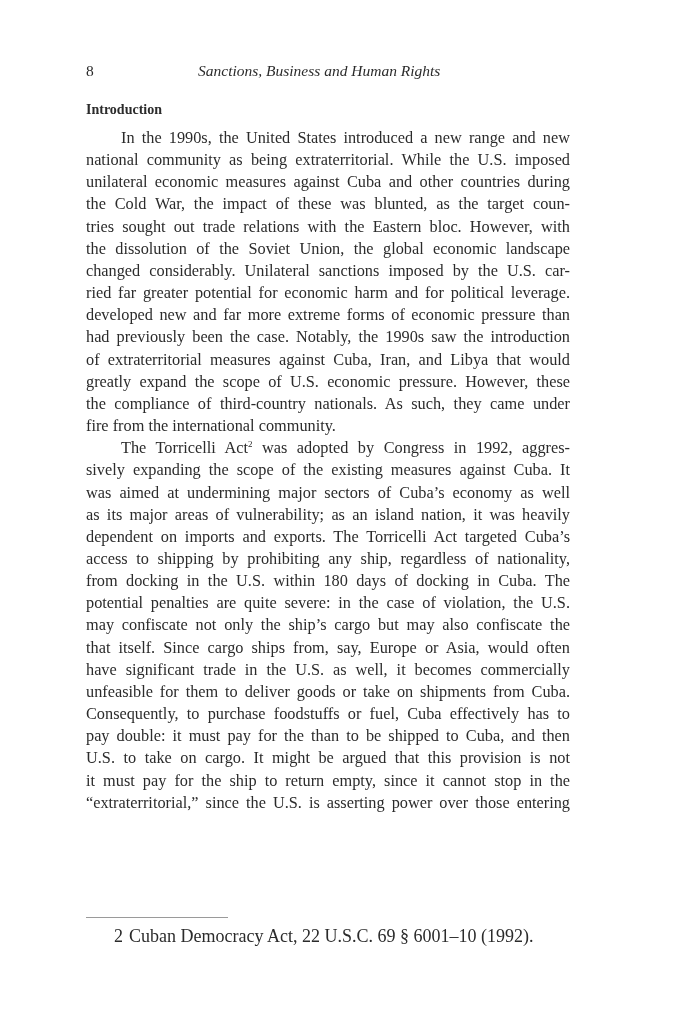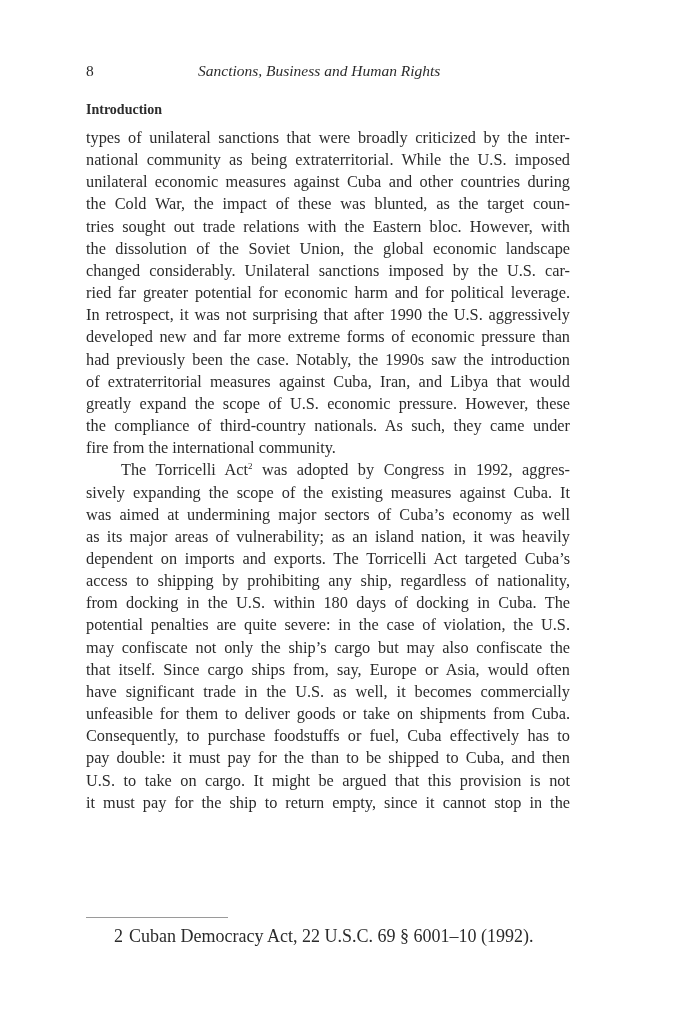--- a/index.html
+++ b/index.html
@@ -46,29 +46,28 @@
 
 <div class="running-head">
   <span class="page-number">8</span>
   <span class="book-title">Sanctions, Business and Human Rights</span>
 </div>
 
 <div class="section-heading">Introduction</div>
 
 <div class="body-text">
   <p>
-    <span class="line">types of unilateral sanctions that were broadly criticized by the inter-</span>
+    <span class="line first">In the 1990s, the United States introduced a new range and new</span>
     <span class="line">national community as being extraterritorial. While the U.S. imposed</span>
     <span class="line">unilateral economic measures against Cuba and other countries during</span>
     <span class="line">the Cold War, the impact of these was blunted, as the target coun-</span>
     <span class="line">tries sought out trade relations with the Eastern bloc. However, with</span>
     <span class="line">the dissolution of the Soviet Union, the global economic landscape</span>
     <span class="line">changed considerably. Unilateral sanctions imposed by the U.S. car-</span>
     <span class="line">ried far greater potential for economic harm and for political leverage.</span>
-    <span class="line">In retrospect, it was not surprising that after 1990 the U.S. aggressively</span>
     <span class="line">developed new and far more extreme forms of economic pressure than</span>
     <span class="line">had previously been the case. Notably, the 1990s saw the introduction</span>
     <span class="line">of extraterritorial measures against Cuba, Iran, and Libya that would</span>
     <span class="line">greatly expand the scope of U.S. economic pressure. However, these</span>
     <span class="line">the compliance of third-country nationals. As such, they came under</span>
     <span class="line last">fire from the international community.</span>
   </p>
   <p>
     <span class="line first"><span>The Torricelli Act</span><sup>2</sup><span> was adopted by Congress in 1992, aggres-</span></span>
     <span class="line">sively expanding the scope of the existing measures against Cuba. It</span>
@@ -79,20 +78,21 @@
     <span class="line">from docking in the U.S. within 180 days of docking in Cuba. The</span>
     <span class="line">potential penalties are quite severe: in the case of violation, the U.S.</span>
     <span class="line">may confiscate not only the ship’s cargo but may also confiscate the</span>
     <span class="line">that itself. Since cargo ships from, say, Europe or Asia, would often</span>
     <span class="line">have significant trade in the U.S. as well, it becomes commercially</span>
     <span class="line">unfeasible for them to deliver goods or take on shipments from Cuba.</span>
     <span class="line">Consequently, to purchase foodstuffs or fuel, Cuba effectively has to</span>
     <span class="line">pay double: it must pay for the than to be shipped to Cuba, and then</span>
     <span class="line">U.S. to take on cargo. It might be argued that this provision is not</span>
     <span class="line">it must pay for the ship to return empty, since it cannot stop in the</span>
+    <span class="line">“extraterritorial,” since the U.S. is asserting power over those entering</span>
   </p>
 </div>
 
 <div class="footnote-rule"></div>
 
 <div class="footnote">
   <span class="fn-num">2</span><span>Cuban Democracy Act, 22 U.S.C. 69 § 6001–10 (1992).</span>
 </div>
 
 </body></html>

